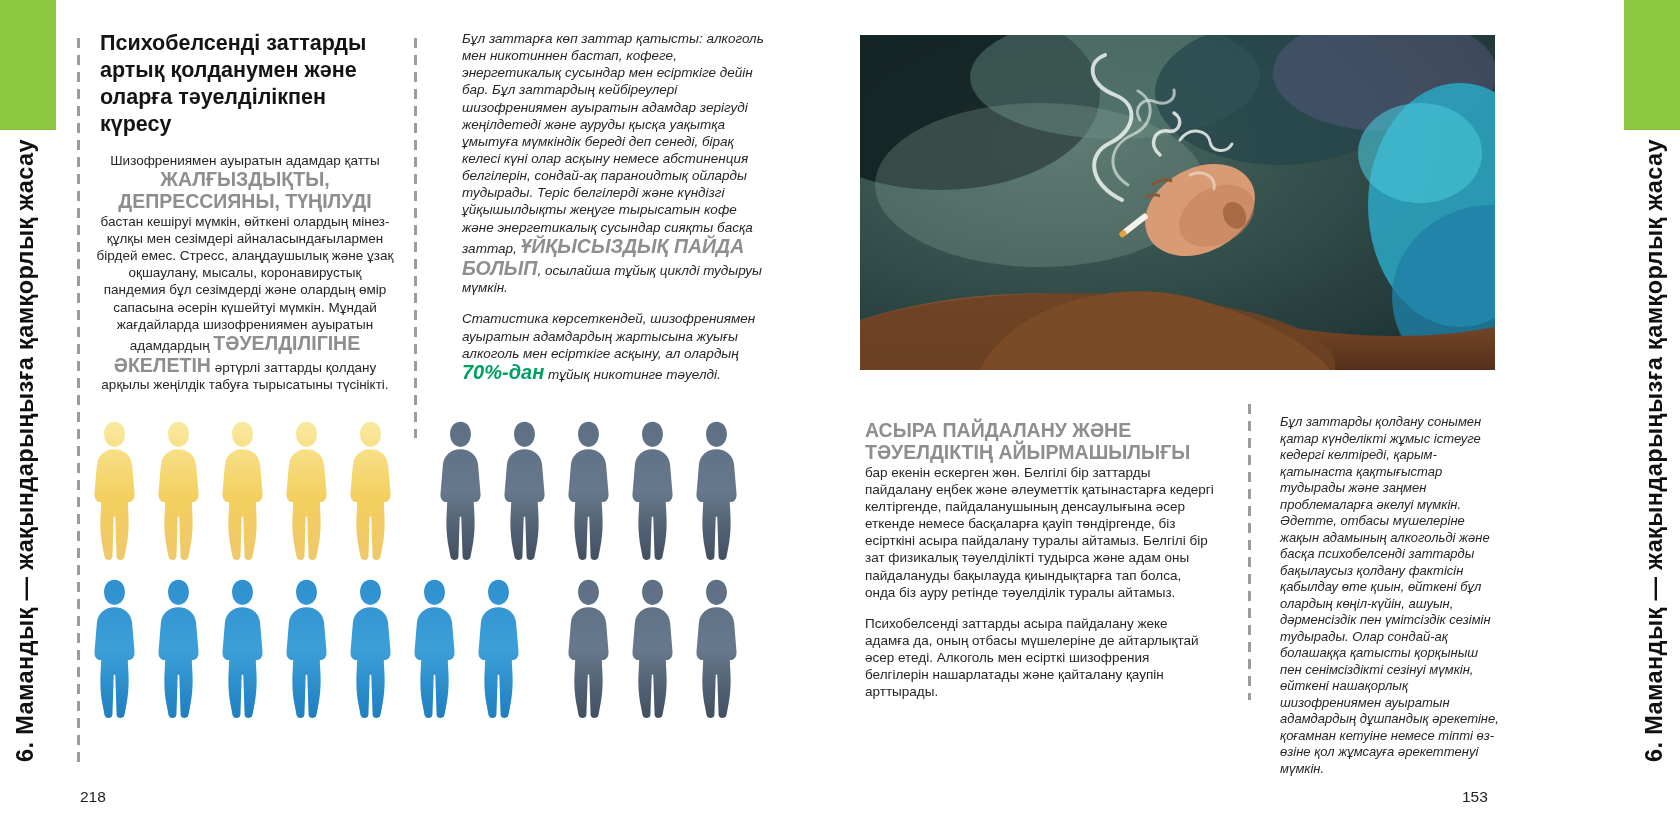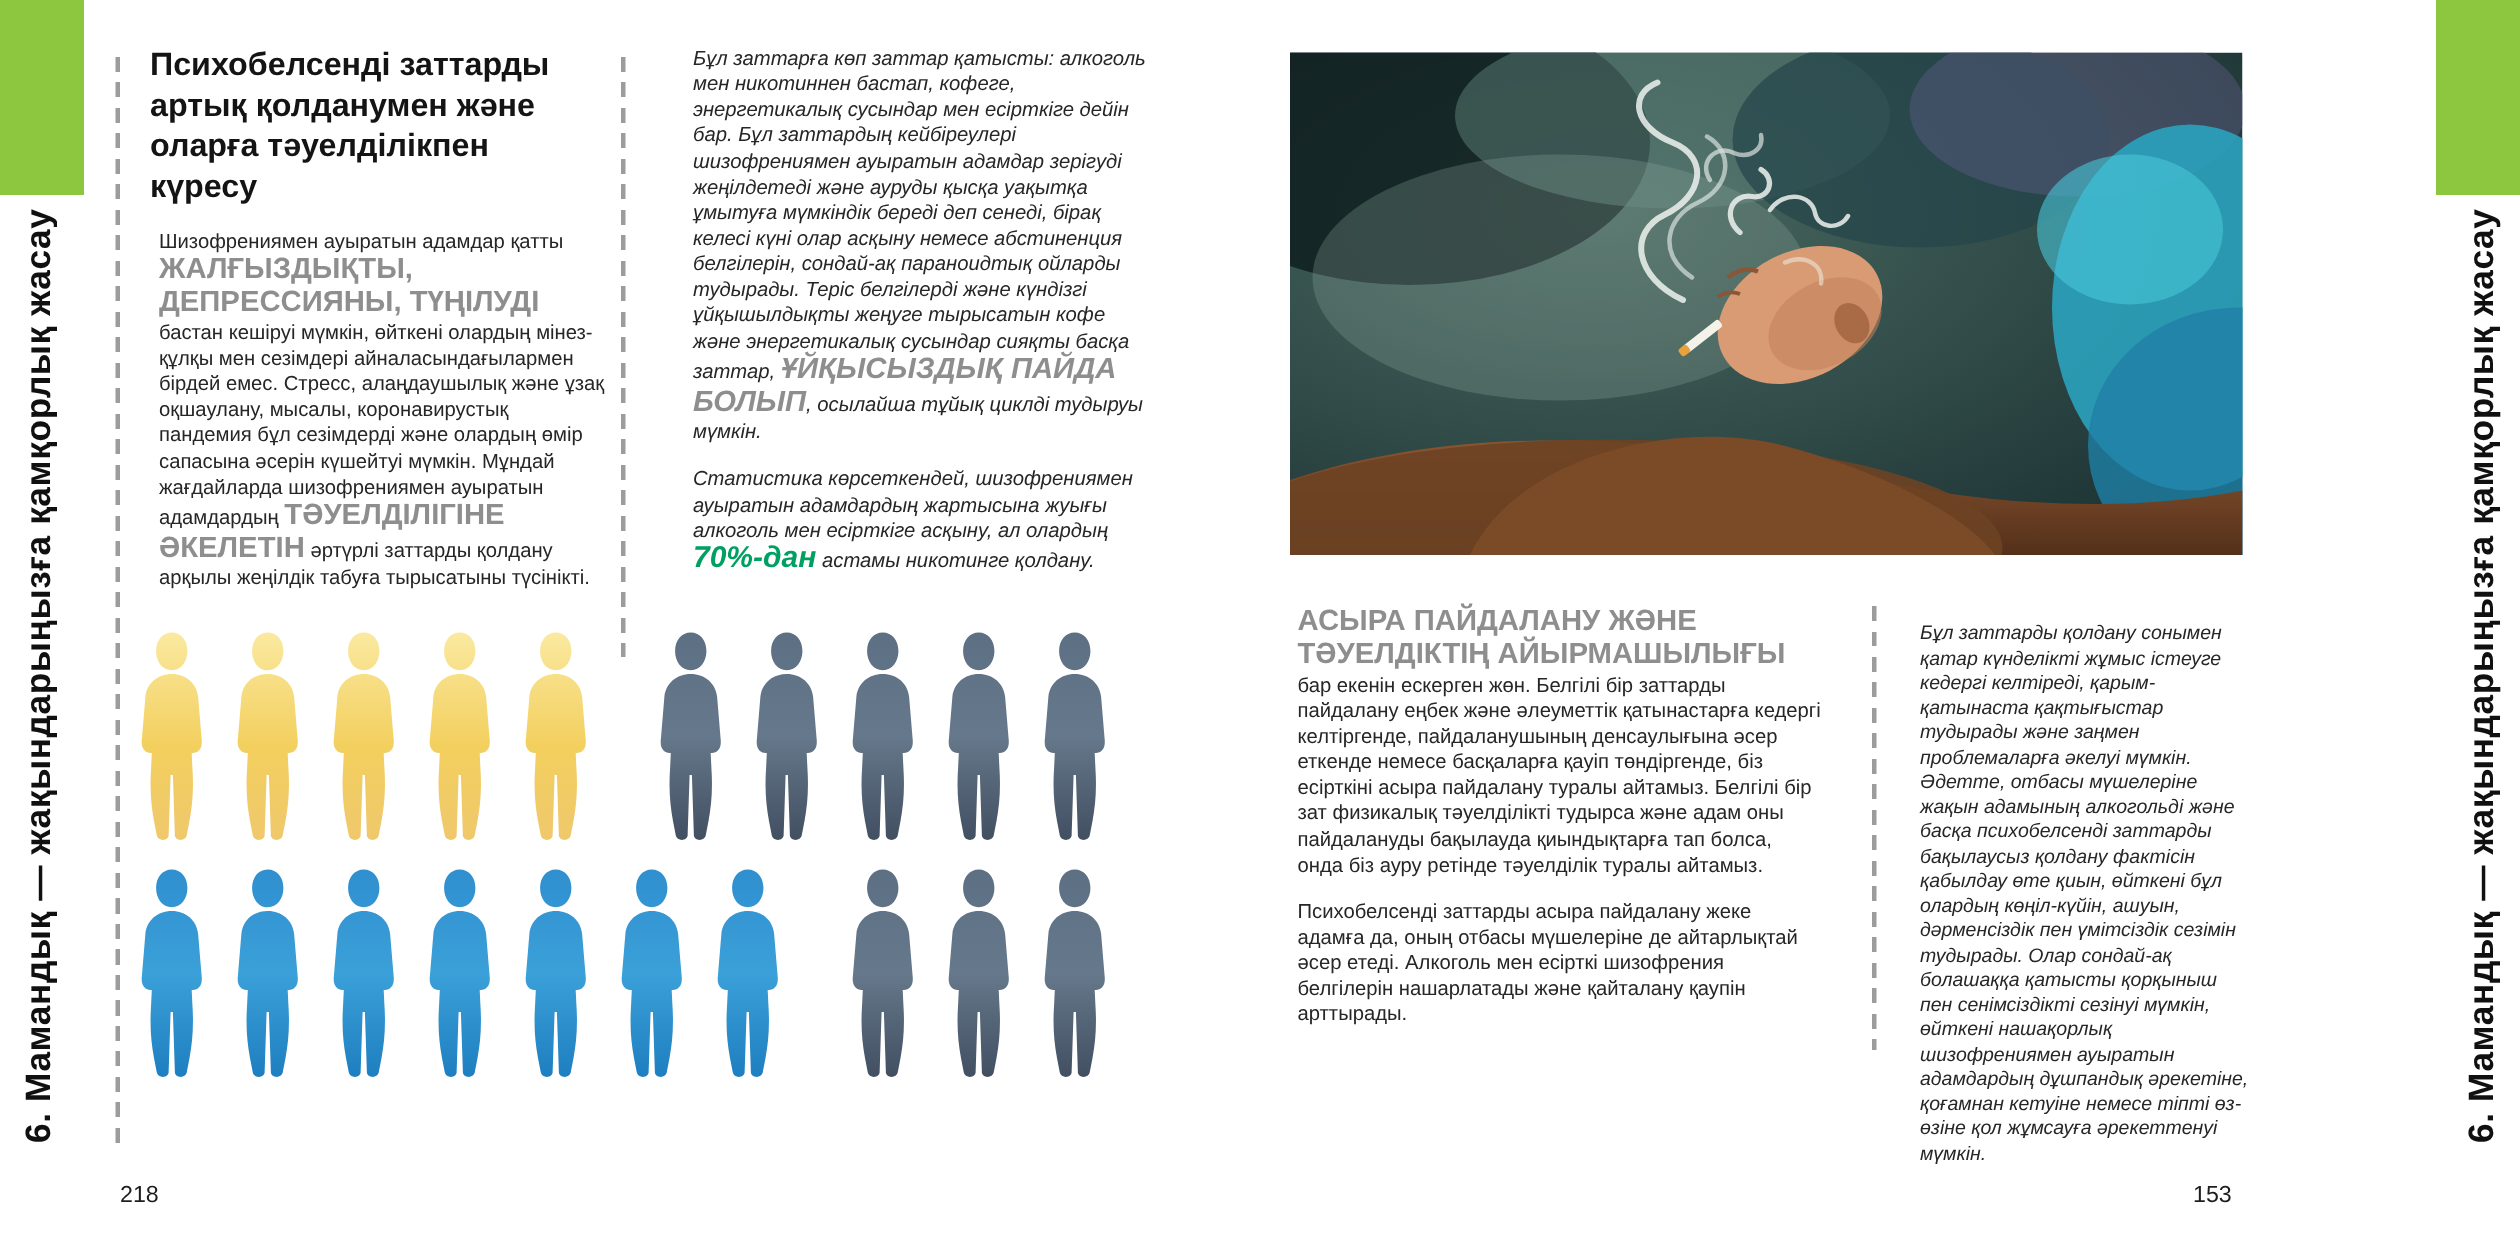--- a/index.html
+++ b/index.html
@@ -55,27 +55,27 @@
 
   <div class="green-block gb-right"></div>
   <div class="v-label v-right">6. Мамандық — жақындарыңызға қамқорлық жасау</div>
 
   <div class="dash" style="left:77px;top:38px;height:724px;"></div>
   <div class="dash" style="left:414px;top:38px;height:400px;"></div>
   <div class="dash" style="left:1248px;top:404px;height:296px;"></div>
 
   <h1 class="page-title">Психобелсенді заттарды артық қолданумен және оларға тәуелділікпен күресу</h1>
 
-  <div class="col" style="left:106px;top:152px;width:298px;">
+  <div class="col" style="left:96px;top:152px;width:298px;text-align:center;">
     <p><span>Шизофрениямен ауыратын адамдар қатты </span><span class="caps">ЖАЛҒЫЗДЫҚТЫ, ДЕПРЕССИЯНЫ, ТҮҢІЛУДІ</span><span> бастан кешіруі мүмкін, өйткені олардың мінез-құлқы мен сезімдері айналасындағылармен бірдей емес. Стресс, алаңдаушылық және ұзақ оқшаулану, мысалы, коронавирустық пандемия бұл сезімдерді және олардың өмір сапасына әсерін күшейтуі мүмкін. Мұндай жағдайларда шизофрениямен ауыратын адамдардың </span><span class="caps">ТӘУЕЛДІЛІГІНЕ ӘКЕЛЕТІН</span><span> әртүрлі заттарды қолдану арқылы жеңілдік табуға тырысатыны түсінікті.</span></p>
   </div>
 
   <div class="col" style="left:462px;top:30px;width:303px;font-style:italic;">
     <p><span>Бұл заттарға көп заттар қатысты: алкоголь мен никотиннен бастап, кофеге, энергетикалық сусындар мен есірткіге дейін бар. Бұл заттардың кейбіреулері шизофрениямен ауыратын адамдар зерігуді жеңілдетеді және ауруды қысқа уақытқа ұмытуға мүмкіндік береді деп сенеді, бірақ келесі күні олар асқыну немесе абстиненция белгілерін, сондай-ақ параноидтық ойларды тудырады. Теріс белгілерді және күндізгі ұйқышылдықты жеңуге тырысатын кофе және энергетикалық сусындар сияқты басқа заттар, </span><span class="caps">ҰЙҚЫСЫЗДЫҚ ПАЙДА БОЛЫП</span><span>, осылайша тұйық циклді тудыруы мүмкін.</span></p>
-    <p><span>Статистика көрсеткендей, шизофрениямен ауыратын адамдардың жартысына жуығы алкоголь мен есірткіге асқыну, ал олардың </span><span class="stat">70%-дан</span><span> астамы никотинге қолдану.</span></p>
+    <p><span>Статистика көрсеткендей, шизофрениямен ауыратын адамдардың жартысына жуығы алкоголь мен есірткіге асқыну, ал олардың </span><span class="stat">70%-дан</span><span> тұйық никотинге тәуелді.</span></p>
   </div>
 
   <div class="fig-row" style="left:86px;top:418px;">
       <svg viewBox="0 0 60 150" class="fig">
         <use href="#person-shape" fill="url(#grad-yellow)"></use>
       </svg>
       <svg viewBox="0 0 60 150" class="fig">
         <use href="#person-shape" fill="url(#grad-yellow)"></use>
       </svg>
       <svg viewBox="0 0 60 150" class="fig">
@@ -175,21 +175,21 @@
     <g stroke="#eef3ef" fill="none" stroke-linecap="round" opacity=".85">
       <path d="M262 165 C230 150 225 120 250 108 C275 96 280 70 255 60 C230 50 225 28 245 20" stroke-width="4"></path>
       <path d="M268 150 C245 135 250 110 272 100 C294 90 296 66 278 56" stroke-width="3" opacity=".7"></path>
       <path d="M300 120 c-12 -10 -6 -26 8 -24 c12 2 16 -12 6 -18" stroke-width="3.5"></path>
       <path d="M320 105 c10 -14 28 -10 30 2 c2 10 16 12 22 2" stroke-width="3"></path>
       <path d="M280 85 c-8 -12 4 -24 16 -18 c10 4 20 -2 18 -12" stroke-width="3" opacity=".75"></path>
       <path d="M330 140 c14 -6 26 2 24 14" stroke-width="3" opacity=".6"></path>
     </g>
   </svg>
 
-  <div class="col" style="left:865px;top:404px;width:350px;">
+  <div class="col" style="left:865px;top:420px;width:350px;">
     <p><span class="caps">АСЫРА ПАЙДАЛАНУ ЖӘНЕ ТӘУЕЛДІКТІҢ АЙЫРМАШЫЛЫҒЫ</span><span> бар екенін ескерген жөн. Белгілі бір заттарды пайдалану еңбек және әлеуметтік қатынастарға кедергі келтіргенде, пайдаланушының денсаулығына әсер еткенде немесе басқаларға қауіп төндіргенде, біз есірткіні асыра пайдалану туралы айтамыз. Белгілі бір зат физикалық тәуелділікті тудырса және адам оны пайдалануды бақылауда қиындықтарға тап болса, онда біз ауру ретінде тәуелділік туралы айтамыз.</span></p>
     <p>Психобелсенді заттарды асыра пайдалану жеке адамға да, оның отбасы мүшелеріне де айтарлықтай әсер етеді. Алкоголь мен есірткі шизофрения белгілерін нашарлатады және қайталану қаупін арттырады.</p>
   </div>
 
   <div class="col" style="left:1280px;top:414px;width:220px;font-size:13px;font-style:italic;">
     <p>Бұл заттарды қолдану сонымен қатар күнделікті жұмыс істеуге кедергі келтіреді, қарым-қатынаста қақтығыстар тудырады және заңмен проблемаларға әкелуі мүмкін. Әдетте, отбасы мүшелеріне жақын адамының алкогольді және басқа психобелсенді заттарды бақылаусыз қолдану фактісін қабылдау өте қиын, өйткені бұл олардың көңіл-күйін, ашуын, дәрменсіздік пен үмітсіздік сезімін тудырады. Олар сондай-ақ болашаққа қатысты қорқыныш пен сенімсіздікті сезінуі мүмкін, өйткені нашақорлық шизофрениямен ауыратын адамдардың дұшпандық әрекетіне, қоғамнан кетуіне немесе тіпті өз-өзіне қол жұмсауға әрекеттенуі мүмкін.</p>
   </div>
 
   <div class="pnum" style="left:1462px;top:788px;text-align:right;">153</div>
 

